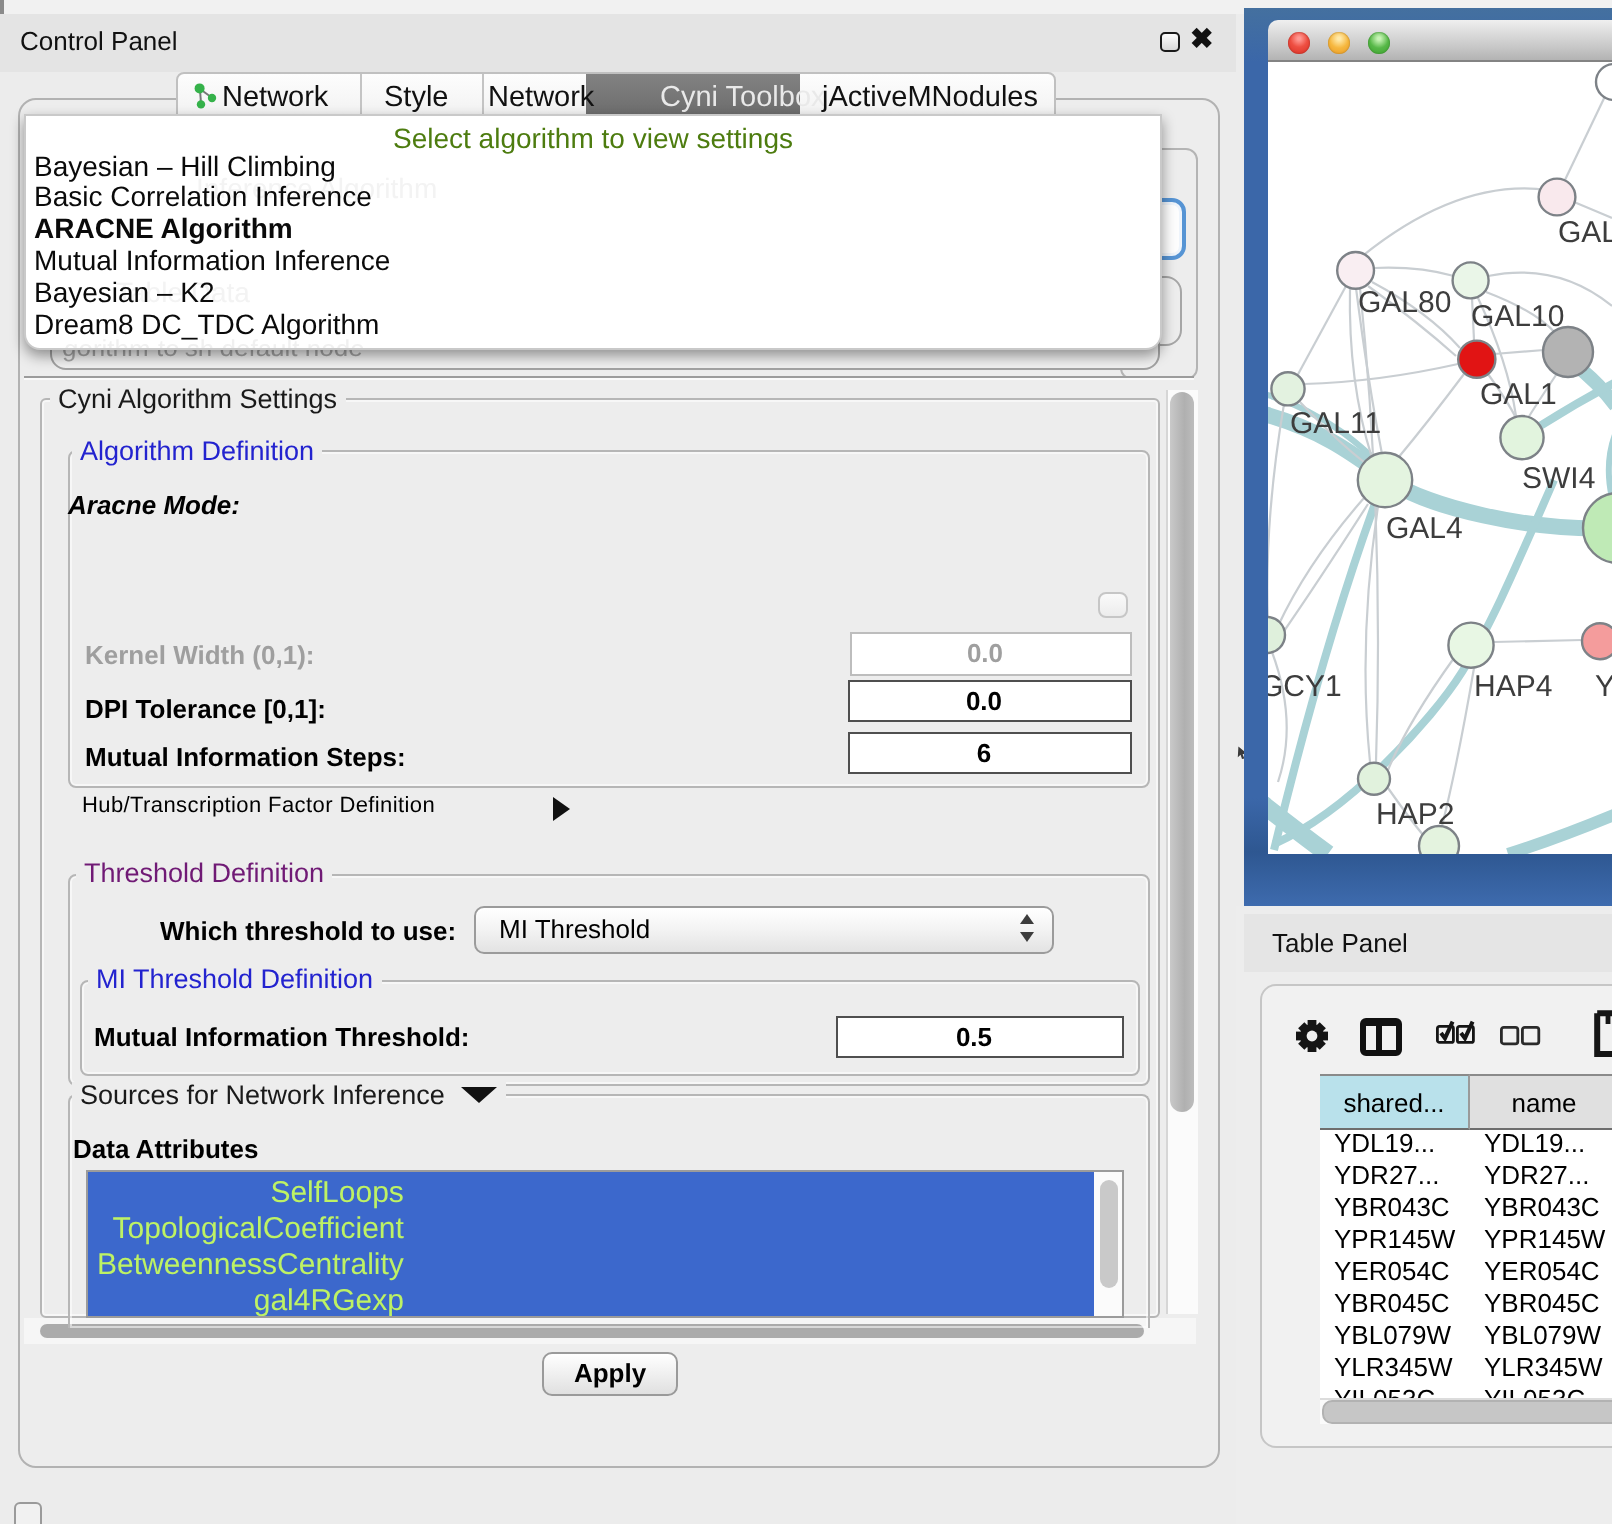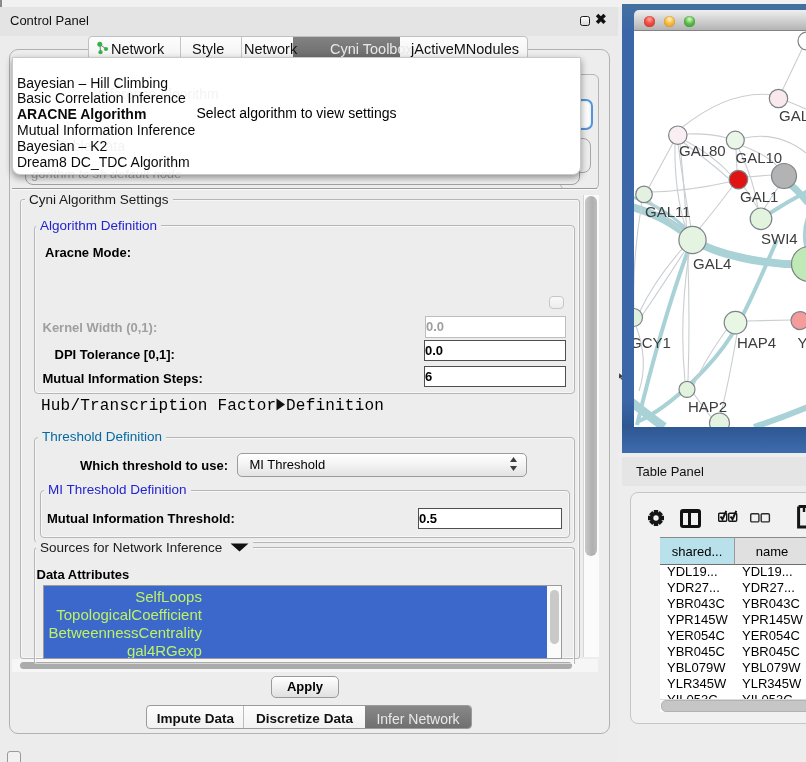--- a/index.html
+++ b/index.html
@@ -9,21 +9,21 @@
   .abs{position:absolute;}
   .grp{position:absolute;border:1px solid #b6b6b6;border-radius:4px;
        box-shadow:inset 0 0 0 1px rgba(255,255,255,.55);}
   .gtitle{position:absolute;background:#ededed;padding:0 4px;line-height:14px;font-size:13.5px;white-space:nowrap;}
   .lbl{position:absolute;font-weight:bold;font-size:13px;line-height:13px;white-space:nowrap;}
   .combo{position:absolute;border:1px solid #9b9b9b;border-radius:5px;
          background:linear-gradient(#ffffff,#f4f4f4 45%,#e3e3e3);
          box-shadow:inset 0 1px 0 #fff;}
   .combo .ct{position:absolute;left:12px;top:3.5px;font-size:13px;}
   .carr{position:absolute;right:8px;top:2.5px;width:9px;height:16px;}
-  .fld{position:absolute;background:#fff;font-size:13px;text-align:left;
+  .fld{position:absolute;background:#fff;font-size:13px;text-align:center;
        font-weight:bold;padding-right:6px;}
   .fld.on{border:1.5px solid #4f4f4f;}
   .fld.off{border:1px solid #bdbdbd;color:#9f9f9f;}
 </style>
 </head>
 <body>
 <div id="stage">
 
   <div class="abs" style="left:0;top:0;width:806px;height:7px;background:#f1f1f1;"></div>
   <div class="abs" style="left:0;top:0;width:2px;height:8px;background:#8a8a8a;"></div>
@@ -67,41 +67,41 @@
 
   <div class="abs" style="left:12px;top:659px;width:586px;height:13px;background:#f6f6f6;"></div>
   <div class="abs" style="left:20px;top:662px;width:552px;height:7px;border-radius:4px;background:#ababab;"></div>
 
   <div class="grp" style="left:20px;top:199px;width:558px;height:458px;border-radius:3px;"></div>
   <div class="gtitle" style="left:25px;top:192.5px;color:#1a1a1a;">Cyni Algorithm Settings</div>
 
   <div class="grp" style="left:34px;top:225px;width:539px;height:167px;"></div>
   <div class="gtitle" style="left:36px;top:218.5px;color:#2323cf;">Algorithm Definition</div>
 
-  <div class="lbl" style="left:45px;top:246px;">Aracne Mode:</div>
+  <div class="lbl" style="left:34px;top:246px;font-style:italic;">Aracne Mode:</div>
 
 
   <div class="abs" style="left:549px;top:295.5px;width:13px;height:11px;border:1px solid #c6c6c6;border-radius:4px;background:linear-gradient(#fafafa,#ececec);"></div>
 
   <div class="lbl" style="left:42.5px;top:321px;color:#9f9f9f;">Kernel Width (0,1):</div>
   <div class="fld off" style="left:425px;top:315.5px;width:133px;height:20px;line-height:20px;">0.0</div>
 
-  <div class="lbl" style="left:42.5px;top:348px;margin-left:12px;">DPI Tolerance [0,1]:</div>
+  <div class="lbl" style="left:42.5px;top:348px;">DPI Tolerance [0,1]:</div>
   <div class="fld on" style="left:424px;top:340px;width:134px;height:19px;line-height:19px;">0.0</div>
 
   <div class="lbl" style="left:42.5px;top:371.5px;">Mutual Information Steps:</div>
   <div class="fld on" style="left:424px;top:366px;width:134px;height:19px;line-height:19px;">6</div>
 
-  <div class="abs" style="left:41px;top:397px;font-size:16px;letter-spacing:0.2px;white-space:nowrap;font-family:Liberation Mono, monospace;">Hub/Transcription Factor Definition</div>
+  <div class="abs" style="left:41px;top:397px;font-size:11px;letter-spacing:0.2px;white-space:nowrap;">Hub/Transcription Factor Definition</div>
   <svg class="abs" style="left:274.5px;top:397.5px;" width="10.5" height="13" viewBox="0 0 10.5 13">
       <path d="M1.5 0.5 L10 6.5 L1.5 12.5 Z" fill="#111"></path>
     </svg>
 
   <div class="grp" style="left:34px;top:437px;width:539px;height:104px;"></div>
-  <div class="gtitle" style="left:38px;top:430px;color:#0369a1;text-align:right;">Threshold Definition</div>
+  <div class="gtitle" style="left:38px;top:430px;color:#701a75;text-align:right;">Threshold Definition</div>
 
   <div class="lbl" style="left:80px;top:458.5px;">Which threshold to use:</div>
   <div class="combo" style="left:236.5px;top:452.5px;width:288px;height:22px;">
     <div class="ct">MI Threshold</div>
     <svg class="carr" viewBox="0 0 9 16">
         <path d="M4.5 1 L8 6 H1 Z" fill="#3c3c3c"></path>
         <path d="M4.5 15 L1 10 H8 Z" fill="#3c3c3c"></path>
       </svg>
   </div>
 
@@ -119,33 +119,26 @@
   <div class="lbl" style="left:36.5px;top:568px;">Data Attributes</div>
 
   <div class="abs" style="left:43px;top:584.5px;width:517px;height:72.5px;border:1px solid #9b9b9b;background:#3c68cc;overflow:hidden;">
     <div class="abs" style="left:4.5px;top:2px;color:#bef264;font-size:15px;line-height:18px;text-align:right;">SelfLoops<br>TopologicalCoefficient<br>BetweennessCentrality<br>gal4RGexp</div>
     <div class="abs" style="left:503px;top:0;width:14px;height:74px;background:#fbfbfb;"></div>
     <div class="abs" style="left:505.5px;top:4px;width:9px;height:54px;border-radius:4.5px;background:#c9c9c9;"></div>
   </div>
 
   <div class="abs" style="left:271px;top:676px;width:66px;height:20px;border:1px solid #9a9a9a;border-radius:5px;background:linear-gradient(#ffffff,#e0e0e0);text-align:center;line-height:19px;font-weight:bold;font-size:13px;">Apply</div>
 
-  <div class="abs" style="left:146px;top:705px;width:324px;height:22px;border:1px solid #9b9b9b;border-radius:4px;background:linear-gradient(#fdfdfd,#f2f2f2);overflow:hidden;">
-    <div class="abs" style="left:96px;top:0;width:1px;height:22px;background:#bcbcbc;"></div>
-    <div class="abs" style="left:218px;top:0;width:106px;height:22px;background:linear-gradient(#888,#707070);"></div>
-    <div class="abs" style="left:0;top:4.5px;width:97px;text-align:center;font-weight:bold;font-size:13.5px;color:#111;">Impute Data</div>
-    <div class="abs" style="left:97px;top:4.5px;width:121px;text-align:center;font-weight:bold;font-size:13.5px;color:#111;">Discretize Data</div>
-    <div class="abs" style="left:218px;top:4.5px;width:106px;text-align:center;font-size:14px;color:#e8e8e8;">Infer Network</div>
-  </div>
 
   <div class="abs" style="left:12px;top:57px;width:567px;height:116px;background:#fff;border:1px solid #c9c9c9;border-radius:0 0 8px 8px;box-shadow:0 3px 7px rgba(0,0,0,.4);overflow:hidden;">
     <div class="abs" style="left:85px;top:28px;font-size:14px;color:#f3f3f3;">Inference Algorithm</div>
     <div class="abs" style="left:45px;top:80px;font-size:14px;color:#f3f3f3;">Table Data</div>
     <div class="abs" style="left:19px;top:109px;font-size:13px;color:#f0f0f0;">gorithm to sh default node</div>
-    <div class="abs" style="left:0;top:2.5px;width:567px;text-align:center;color:#000000;font-size:14px;margin-top:44px;">Select algorithm to view settings</div>
+    <div class="abs" style="left:0;top:2.5px;width:567px;text-align:center;color:#4d7c0f;font-size:14px;">Select algorithm to view settings</div>
     <div class="abs" style="left:4px;top:17.5px;font-size:14px;line-height:15.9px;color:#0a0a0a;">
       Bayesian – Hill Climbing<br>
       Basic Correlation Inference<br>
       <b>ARACNE Algorithm</b><br>
       Mutual Information Inference<br>
       Bayesian – K2<br>
       Dream8 DC_TDC Algorithm
     </div>
   </div>
 

